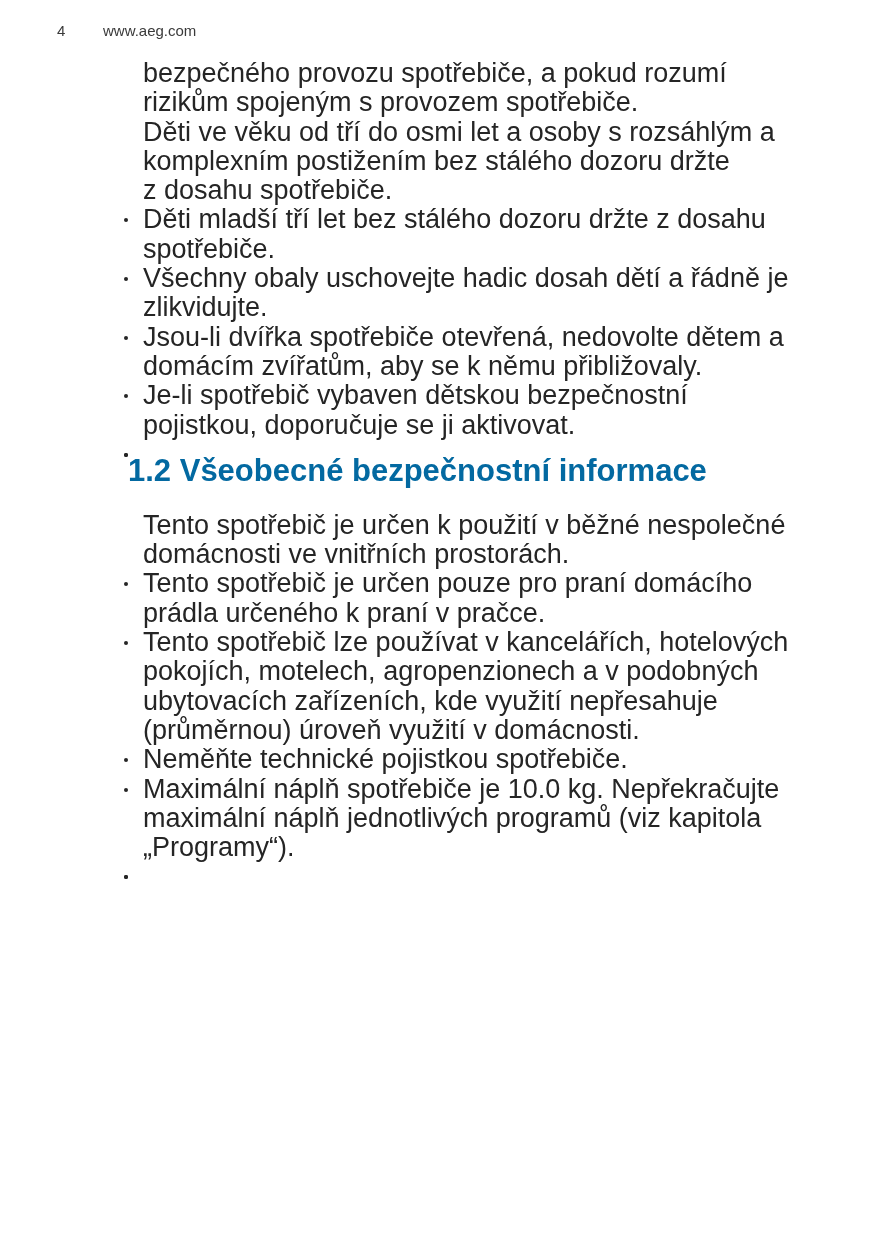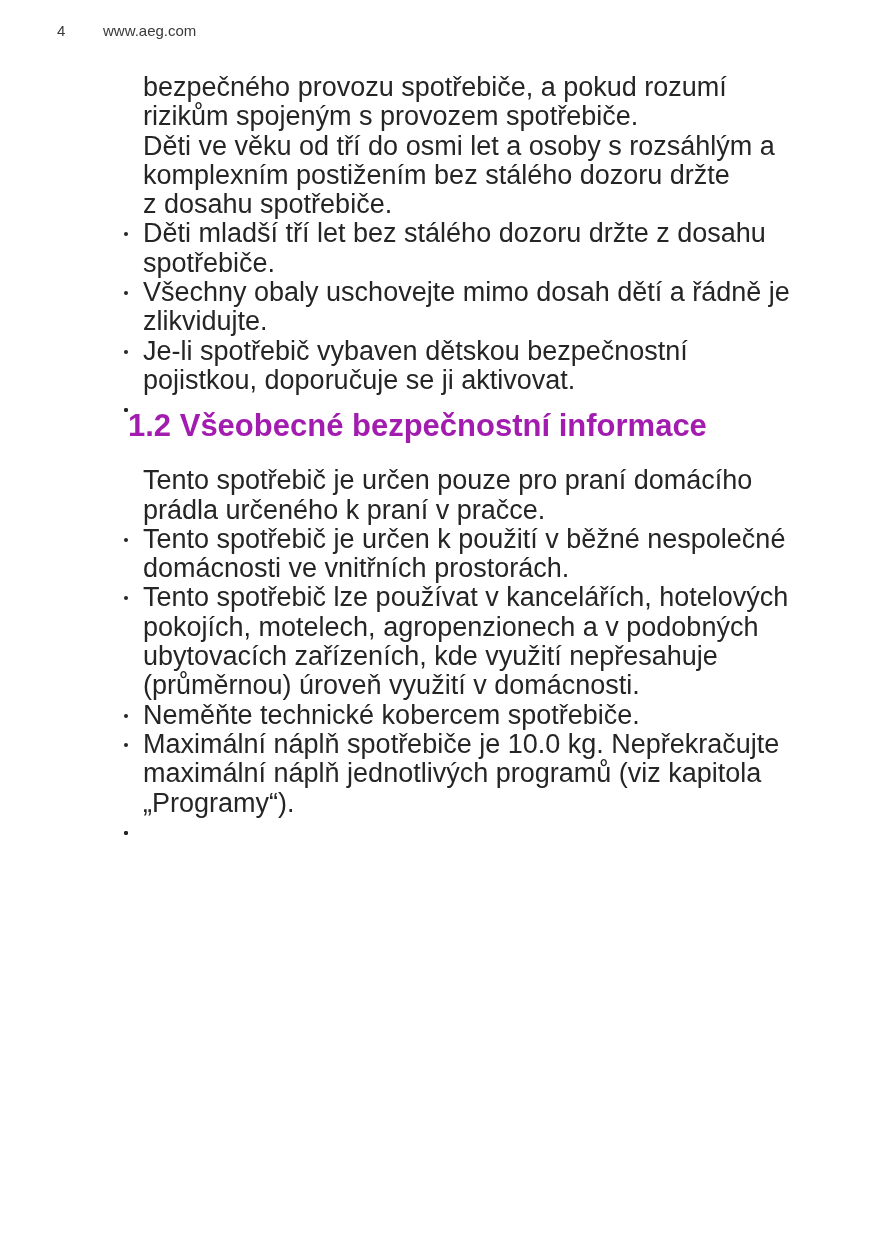--- a/index.html
+++ b/index.html
@@ -24,39 +24,39 @@
     position: absolute;
     left: 124px; top: 59px;
     width: 712px;
   }
   .para, .item-text {
     font-size: 27px;
     line-height: 29.3px;
     white-space: pre;
     color: #252525;
   }
-  .para { margin-left: 19px; margin-top: 14px; }
+  .para { margin-left: 19px; }
   .bullet-list { margin: 0; padding: 0; list-style: none; }
   .item { display: flex; align-items: flex-end; }
   .marker {
     flex: 0 0 19px;
     position: relative;
   }
   .marker .dot {
     position: absolute;
     left: 0; top: 13px;
     width: 4px; height: 4px;
     border-radius: 50%;
     background: #252525;
   }
   .section-heading {
     font-size: 31px;
     font-weight: bold;
     line-height: 36px;
-    color: #a21caf;
+    color: #0369a1;
     margin: 13px 0 22px 4px;
     white-space: pre;
   }
 </style>
 </head>
 <body>
 
 <div class="page-header">
   <span class="page-num">4</span>
   <span class="site-url">www.aeg.com</span>
@@ -80,22 +80,29 @@
       <span class="marker">
           <span class="dot"></span>
         </span>
       <span class="item-text">Děti mladší tří let bez stálého dozoru držte z dosahu
 spotřebiče.</span>
     </div>
     <div class="item">
       <span class="marker">
           <span class="dot"></span>
         </span>
-      <span class="item-text">Všechny obaly uschovejte mimo dosah dětí a řádně je
+      <span class="item-text">Všechny obaly uschovejte hadic dosah dětí a řádně je
 zlikvidujte.</span>
+    </div>
+    <div class="item">
+      <span class="marker">
+          <span class="dot"></span>
+        </span>
+      <span class="item-text">Jsou-li dvířka spotřebiče otevřená, nedovolte dětem a
+domácím zvířatům, aby se k němu přibližovaly.</span>
     </div>
     <div class="item">
       <span class="marker">
           <span class="dot"></span>
         </span>
       <span class="item-text">Je-li spotřebič vybaven dětskou bezpečnostní
 pojistkou, doporučuje se ji aktivovat.</span>
     </div>
     <div class="item">
       <span class="marker">
@@ -104,44 +111,44 @@
     </div>
   </div>
 
   <div class="section-heading">1.2 Všeobecné bezpečnostní informace</div>
 
   <div class="bullet-list">
     <div class="item">
       <span class="marker">
           <span class="dot"></span>
         </span>
-      <span class="item-text">Tento spotřebič je určen pouze pro praní domácího
-prádla určeného k praní v pračce.</span>
+      <span class="item-text">Tento spotřebič je určen k použití v běžné nespolečné
+domácnosti ve vnitřních prostorách.</span>
     </div>
     <div class="item">
       <span class="marker">
           <span class="dot"></span>
         </span>
-      <span class="item-text">Tento spotřebič je určen k použití v běžné nespolečné
-domácnosti ve vnitřních prostorách.</span>
+      <span class="item-text">Tento spotřebič je určen pouze pro praní domácího
+prádla určeného k praní v pračce.</span>
     </div>
     <div class="item">
       <span class="marker">
           <span class="dot"></span>
         </span>
       <span class="item-text">Tento spotřebič lze používat v kancelářích, hotelových
 pokojích, motelech, agropenzionech a v podobných
 ubytovacích zařízeních, kde využití nepřesahuje
 (průměrnou) úroveň využití v domácnosti.</span>
     </div>
     <div class="item">
       <span class="marker">
           <span class="dot"></span>
         </span>
-      <span class="item-text">Neměňte technické kobercem spotřebiče.</span>
+      <span class="item-text">Neměňte technické pojistkou spotřebiče.</span>
     </div>
     <div class="item">
       <span class="marker">
           <span class="dot"></span>
         </span>
       <span class="item-text">Maximální náplň spotřebiče je 10.0 kg. Nepřekračujte
 maximální náplň jednotlivých programů (viz kapitola
 „Programy“).</span>
     </div>
     <div class="item">

